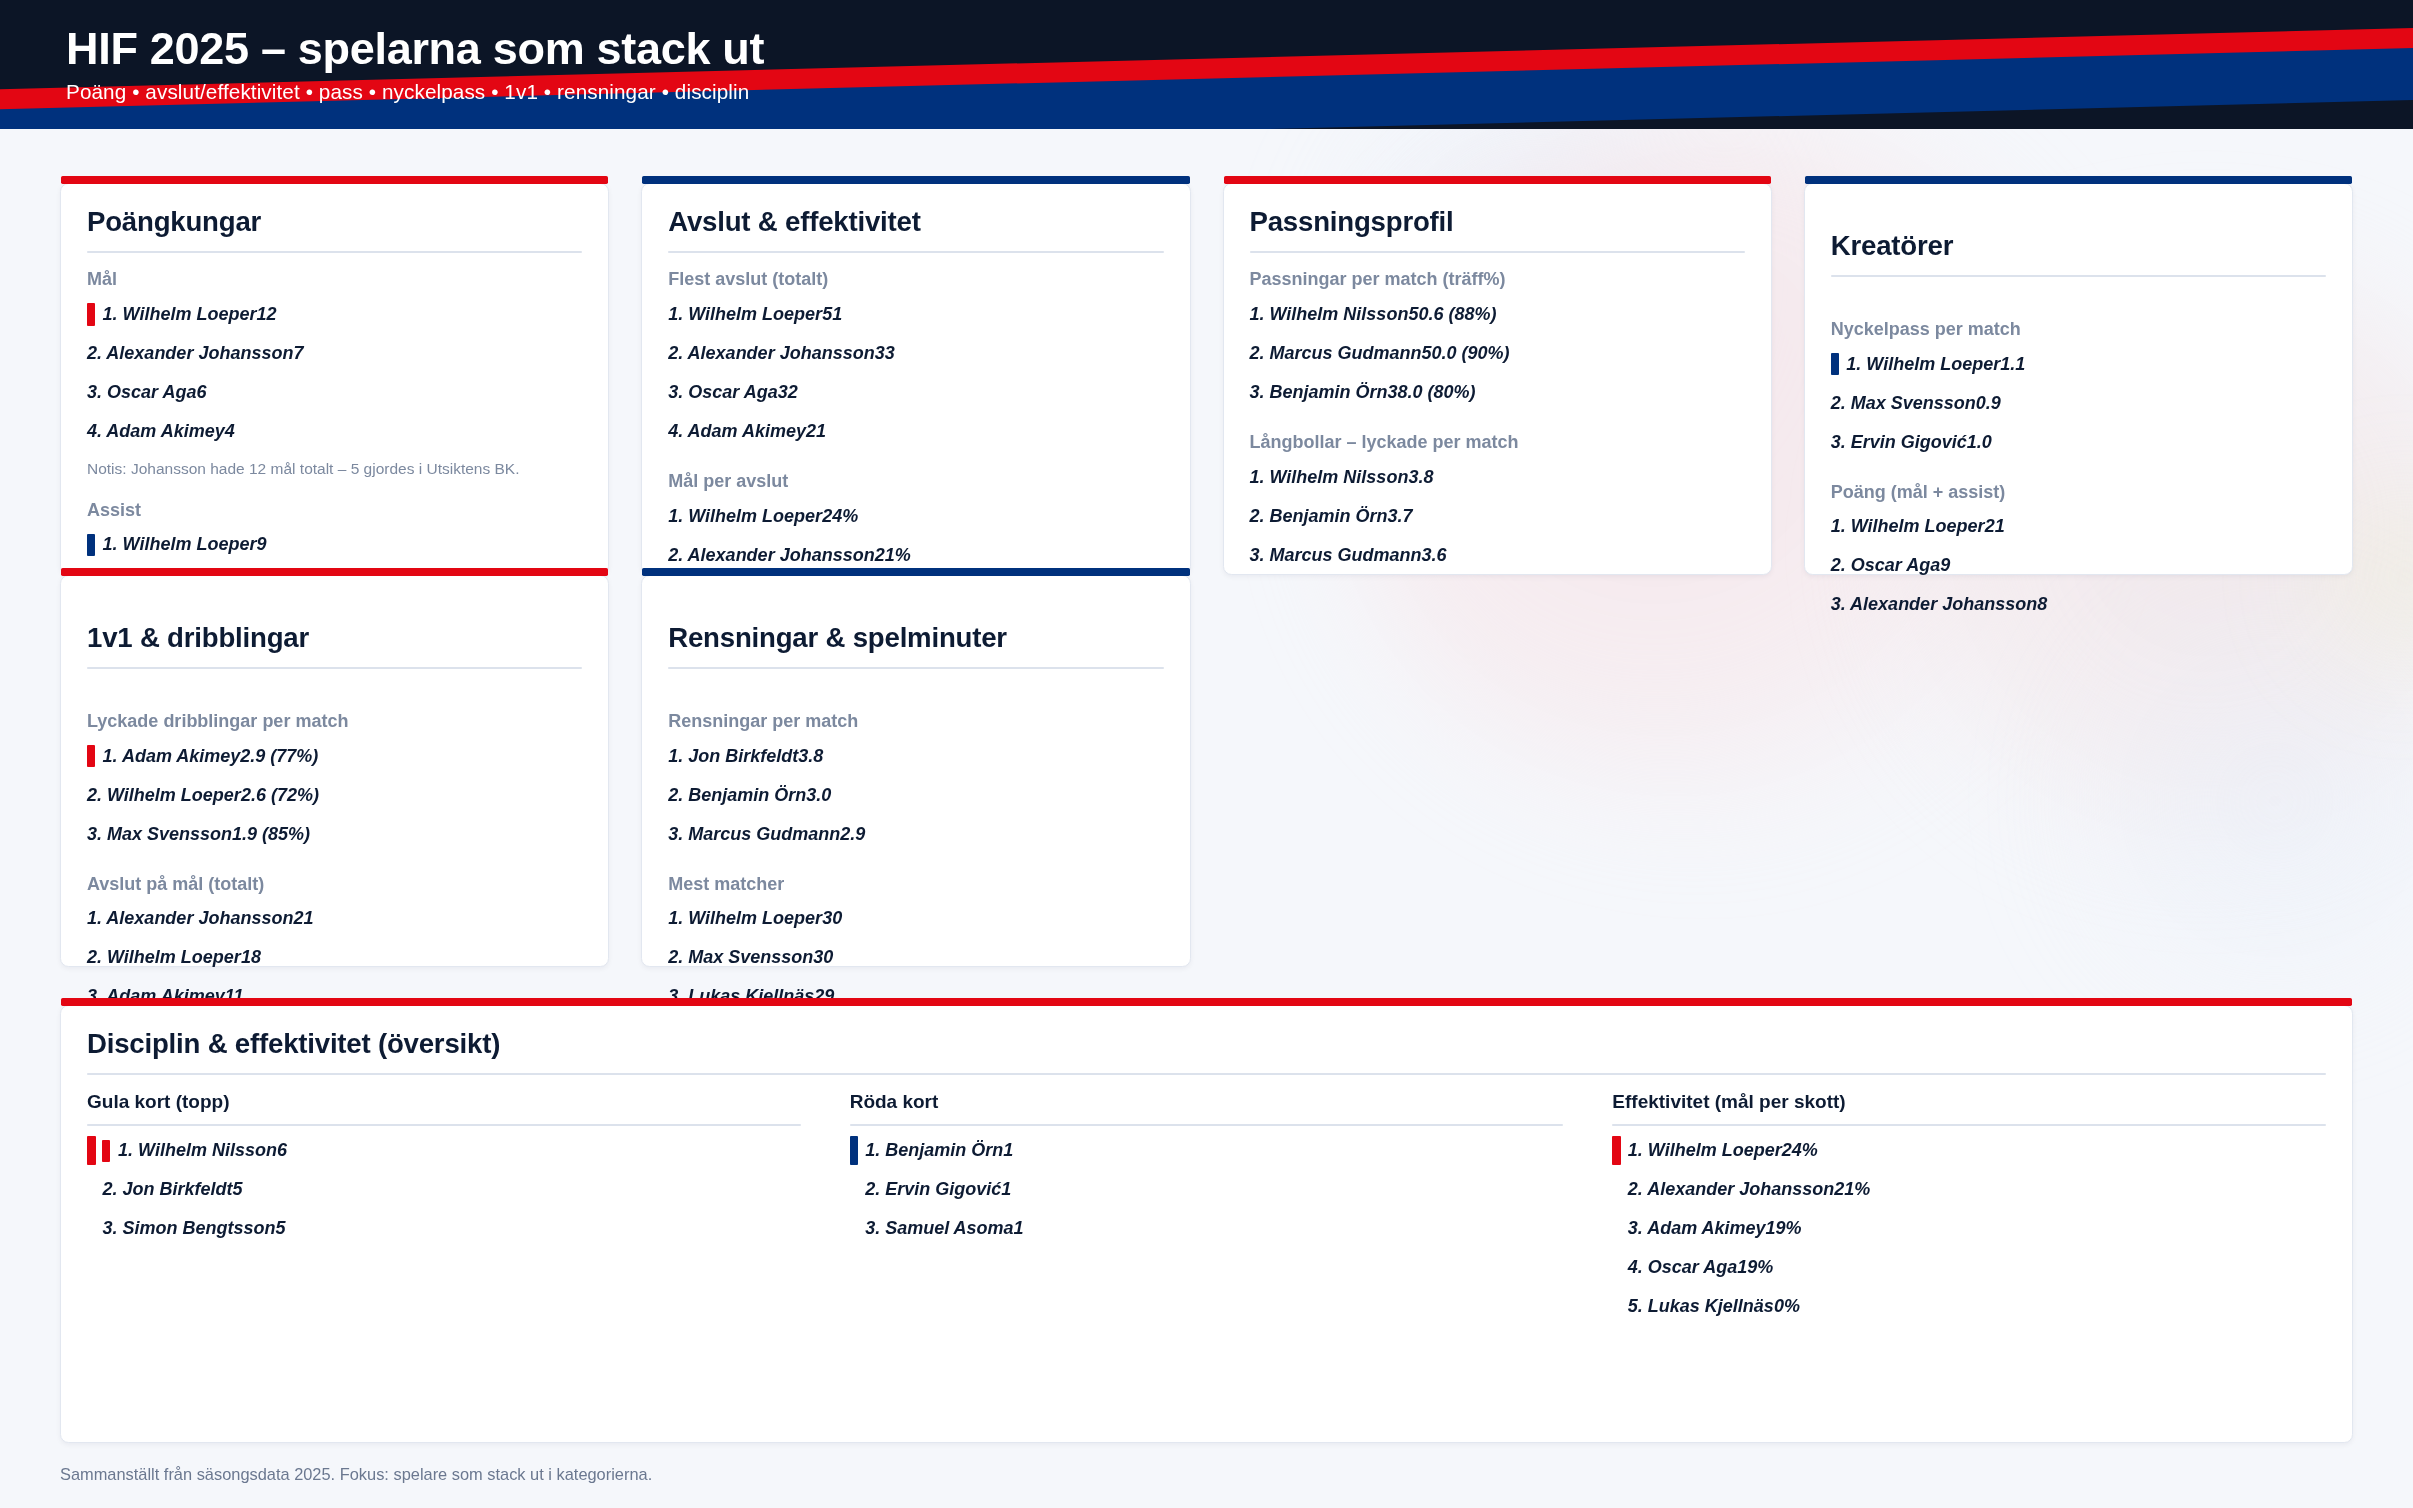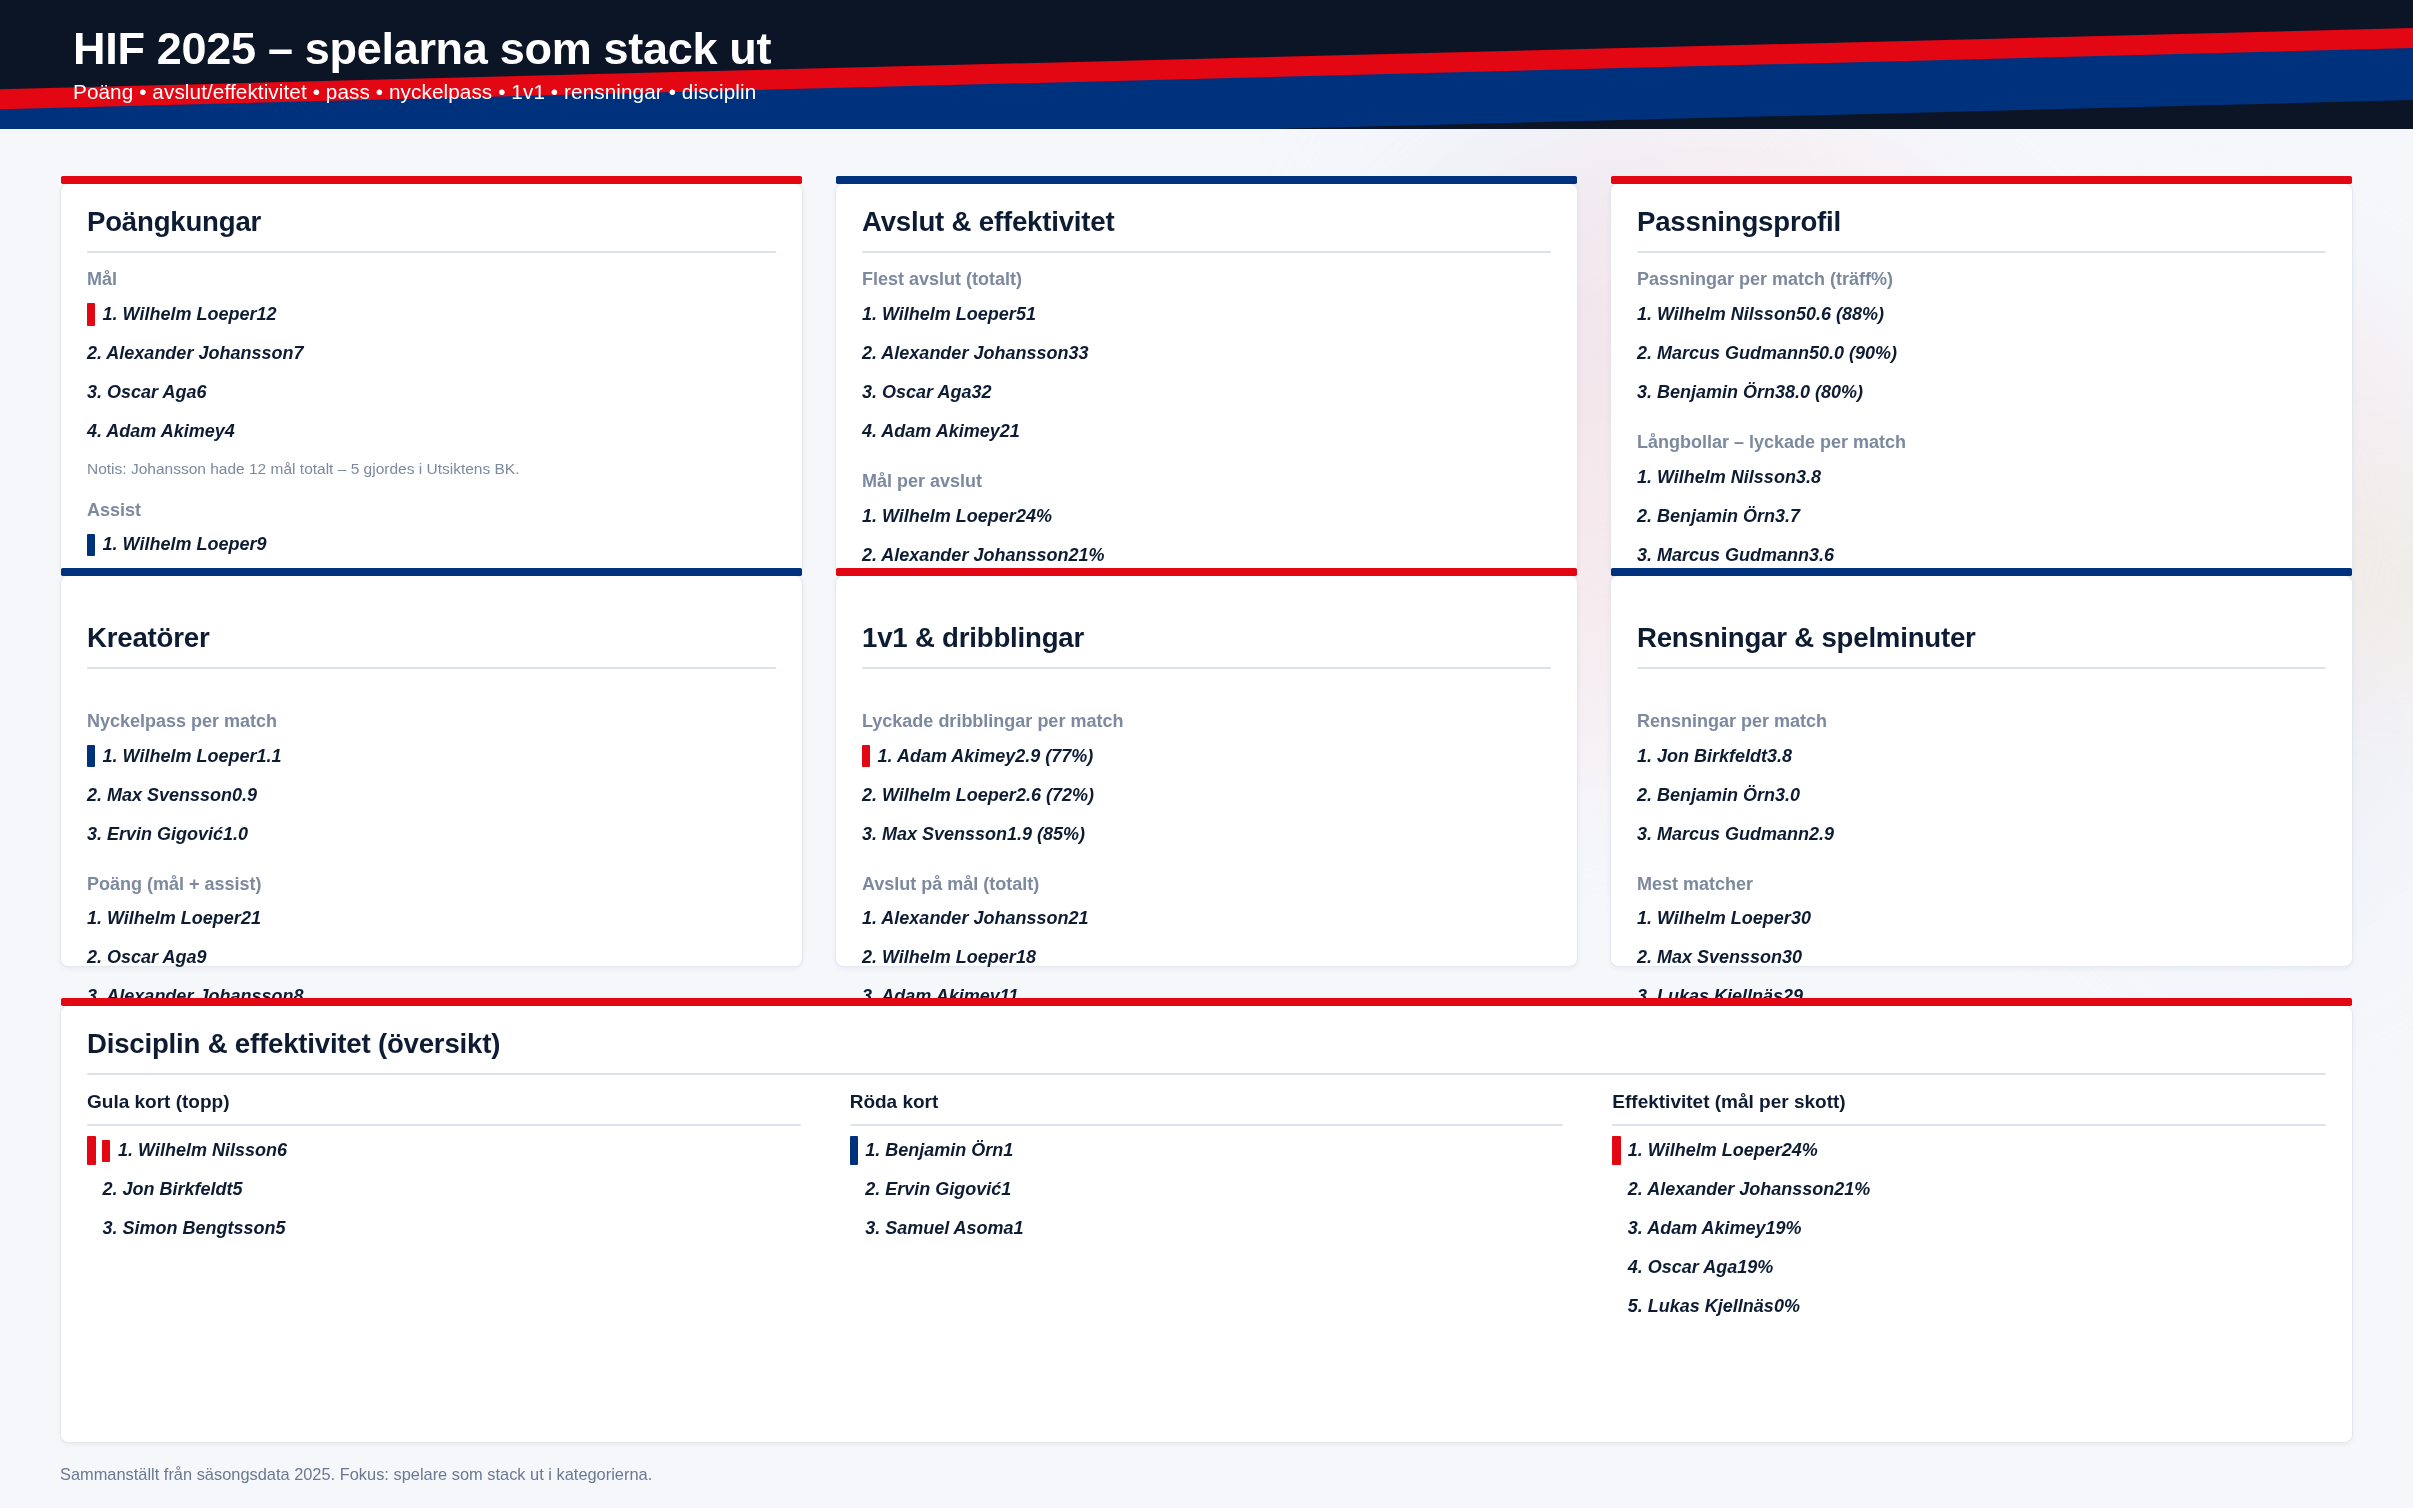--- a/index.html
+++ b/index.html
@@ -35,33 +35,33 @@
     transform:rotate(-1.45deg);
     transform-origin:left center;
   }
   .header .stripe-blue{
     position:absolute;left:-34px;right:-34px;
     top:110px;height:52px;
     background:#00317d;
     transform:rotate(-1.45deg);
     transform-origin:left center;
   }
-  .header .htext{position:absolute;left:73px;top:24px;z-index:4;}
+  .header .htext{position:absolute;left:66px;top:24px;z-index:4;}
   .h-title{
     font-size:45px;font-weight:700;color:#ffffff;letter-spacing:-0.3px;line-height:1.1;
   }
   .h-sub{
     margin-top:6.9px;font-size:20.7px;font-weight:400;color:#ffffff;line-height:1.2;letter-spacing:0.1px;
   }
 
   
   .stage{position:relative;z-index:2;padding:0 60px;}
   .grid{
     display:grid;
-    grid-template-columns:repeat(3,1fr);
+    grid-template-columns:repeat(4,1fr);
     column-gap:32px;
     row-gap:0;
     margin-top:54px;
   }
 
   
   .card{
     position:relative;
     background:#ffffff;
     border:0.9px solid #e2e7f0;

